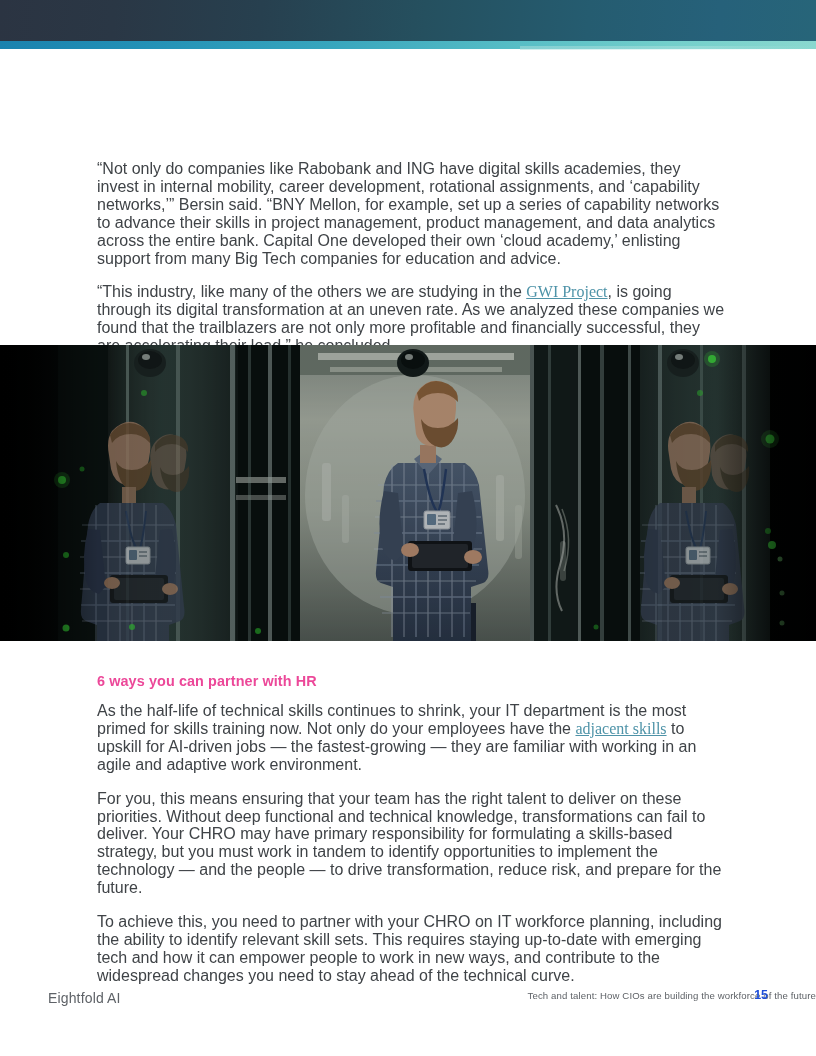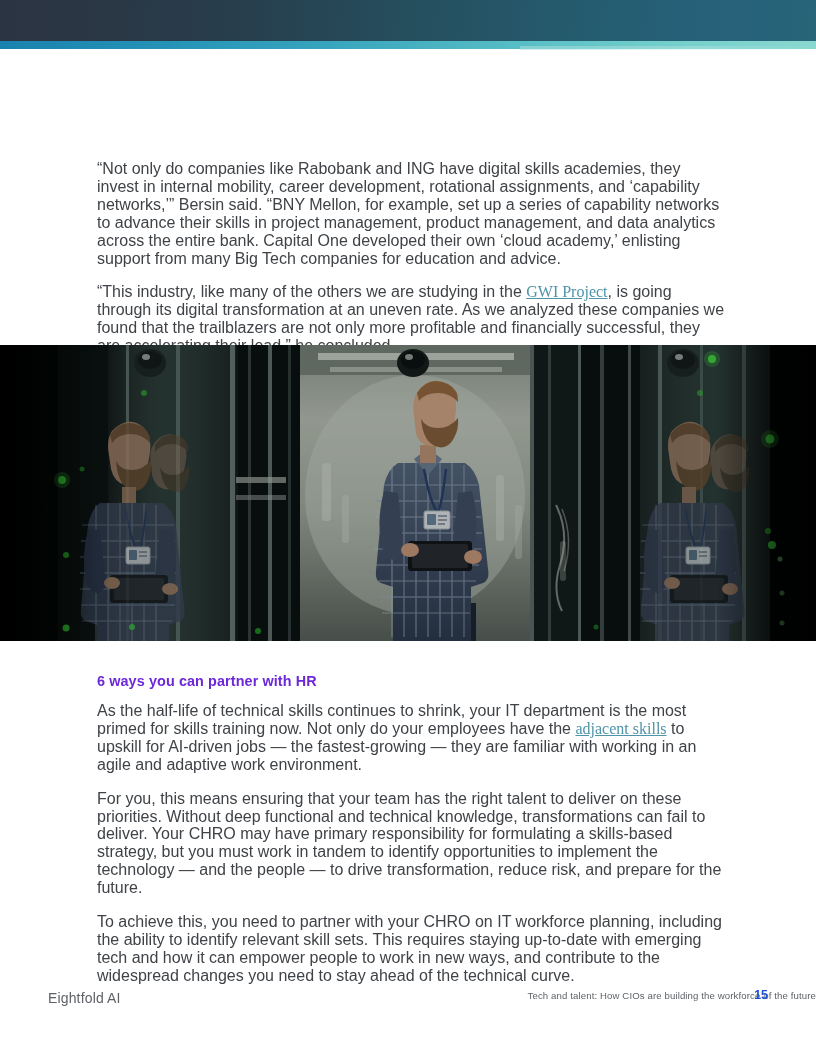--- a/index.html
+++ b/index.html
@@ -70,21 +70,21 @@
     text-decoration: underline;
     text-underline-offset: 1px;
     font-family: Liberation Serif, serif;
   }
 
   h2.section-heading {
     margin: 0 0 12px 0;
     font-size: 14.4px;
     line-height: 18px;
     font-weight: bold;
-    color: #6d28d9;
+    color: #ec4899;
     letter-spacing: 0.1px;
   }
 
   
   .photo {
     position: absolute;
     left: 0;
     top: 345px;
     width: 816px;
     height: 296px;

